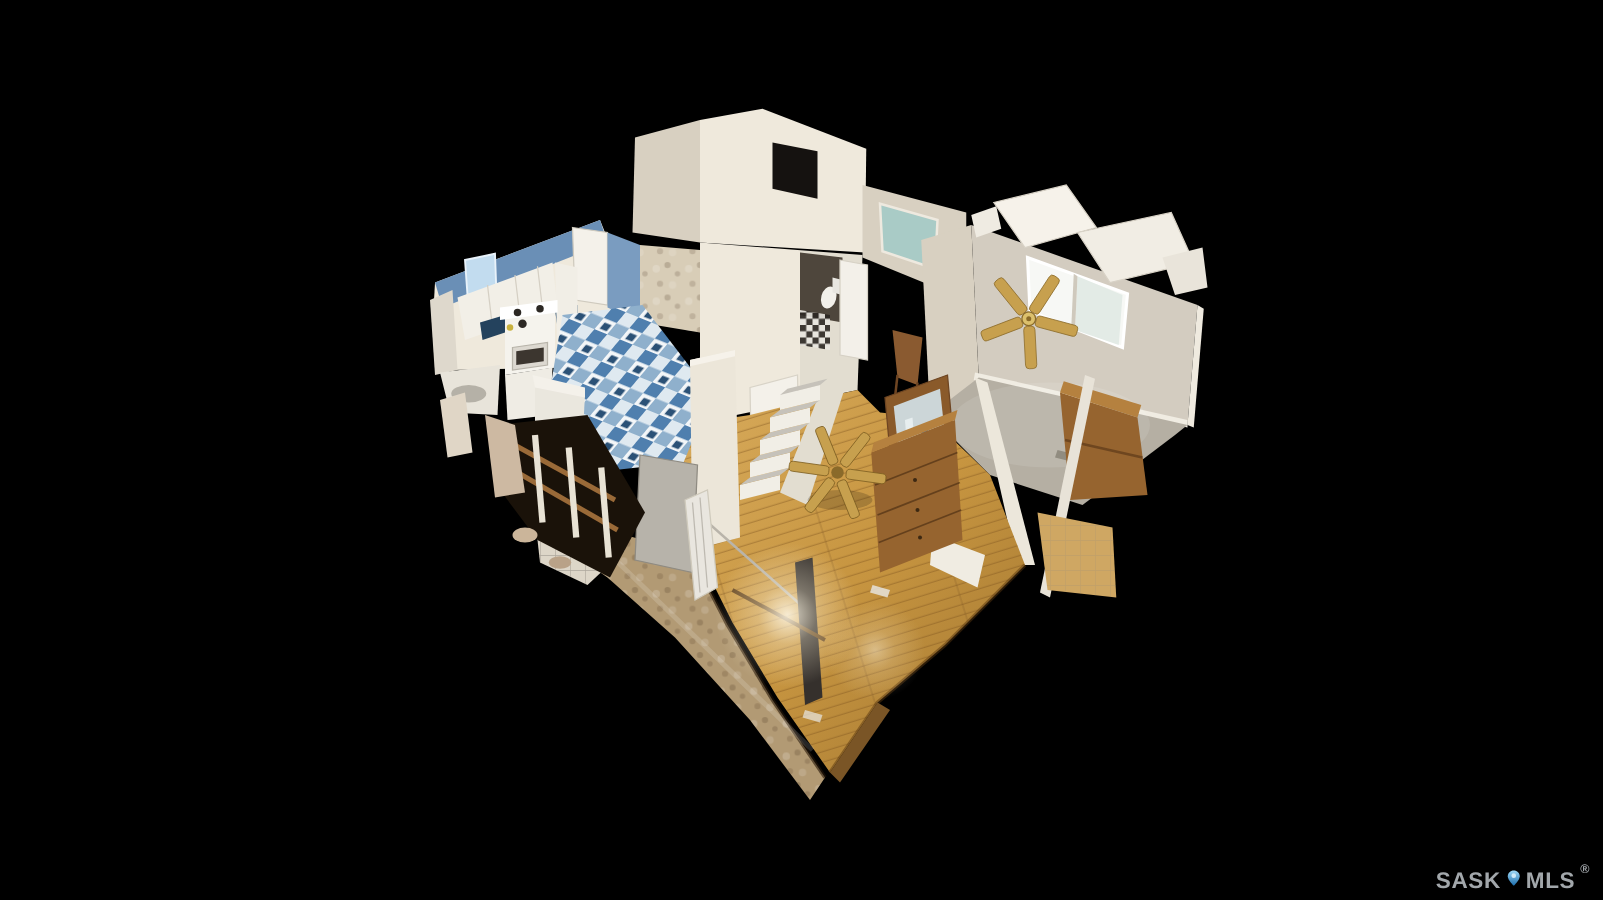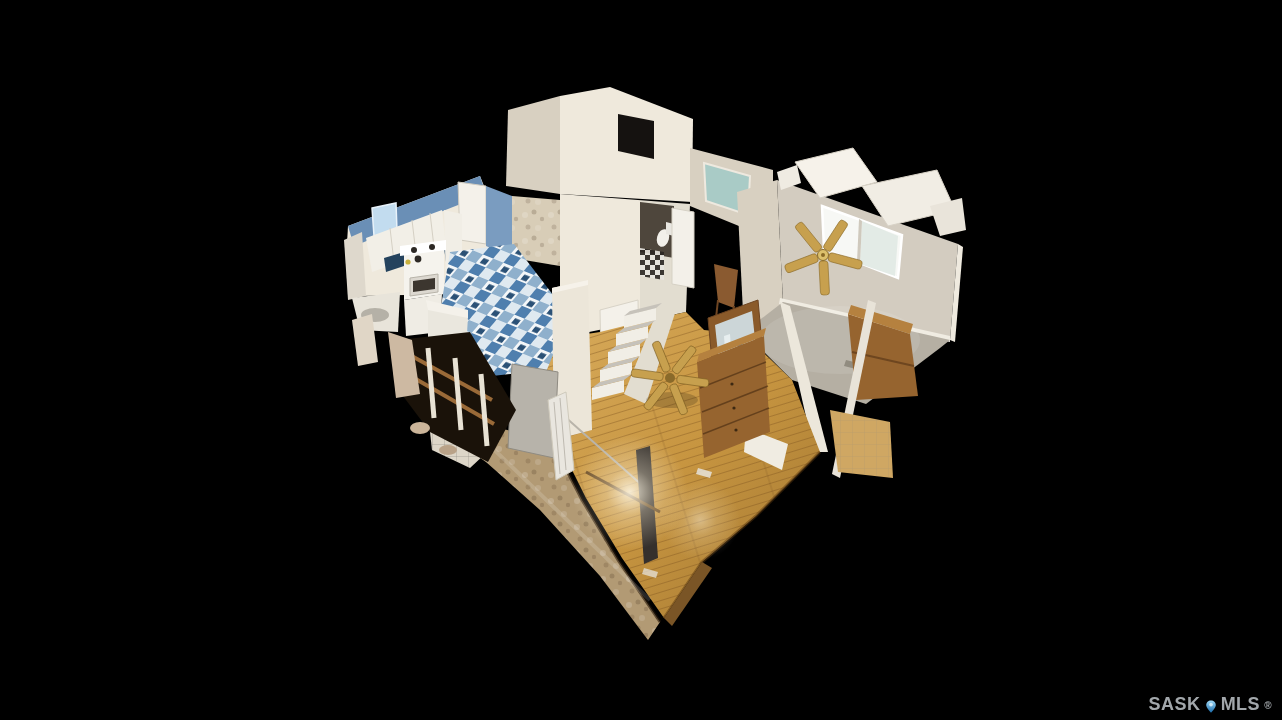--- a/index.html
+++ b/index.html
@@ -1,19 +1,19 @@
 <!DOCTYPE html>
 <html style="--bg: #000000; --wall-light: #efe9dc; --wall-mid: #d8d0c1; --bedroom-wall: #d3ccc0; --carpet: #b5afa3; --hardwood-light: #e3ba6b; --hardwood-mid: #c79540; --hardwood-dark: #a17631; --tile-tan: #b29a74; --kitchen-wall-blue: #6a8fb6; --kitchen-floor-blue: #4f7fae; --kitchen-floor-light: #dce8f0; --counter-navy: #24425d; --fan-brass: #c7a04e; --dresser-wood: #96642f; --window-teal: #a9cbc6; --watermark-text: #a2a7ab; --pin-blue-light: #9fd9f7; --pin-blue-dark: #1a6cab;"><head>
 <meta charset="utf-8">
 <title>3D Dollhouse View</title>
 <style>
   html,body{margin:0;padding:0;background:#000;}
   .stage{position:relative;width:1282px;height:720px;background:var(--bg,#000);overflow:hidden;}
   .scene-svg{position:absolute;left:0;top:0;width:100%;height:100%;display:block;}
-  .watermark{position:absolute;right:10px;bottom:5px;display:flex;align-items:flex-end;gap:3px;
+  .watermark{position:absolute;right:10px;bottom:5px;display:flex;align-items:flex-start;gap:3px;
     font-family:"Liberation Sans",sans-serif;font-weight:700;font-size:18px;
     color:var(--watermark-text,#a2a7ab);letter-spacing:.5px;user-select:none;}
   .watermark sup{font-size:10px;font-weight:700;transform:translateY(-4px);margin-left:1px;}
   .pin{display:block;}
   
   .c-wall-light{fill:var(--wall-light,#efe9dc);}
   .c-wall-mid{fill:var(--wall-mid,#d8d0c1);}
   .c-bedwall{fill:var(--bedroom-wall,#d3ccc0);}
   .c-carpet{fill:var(--carpet,#b5afa3);}
   .c-tan{fill:var(--tile-tan,#b29a74);}

